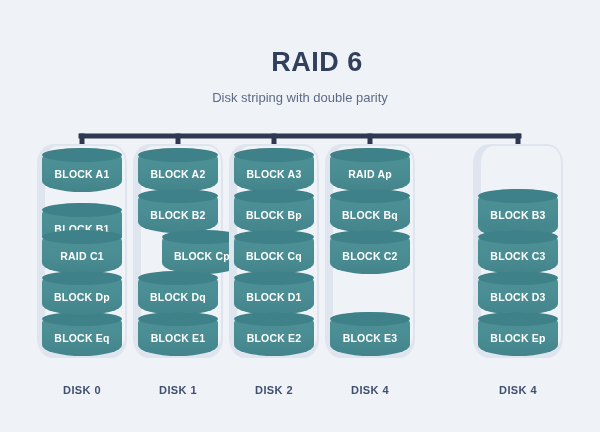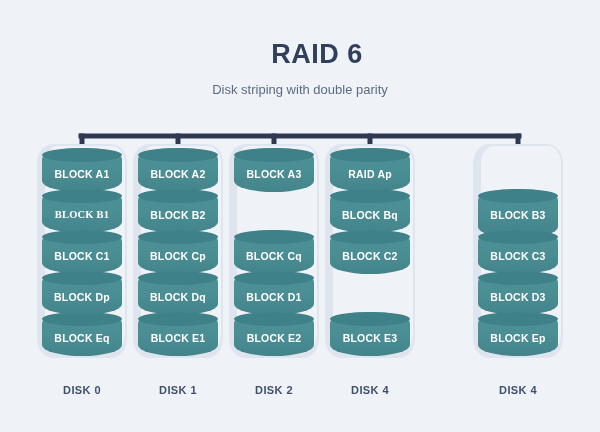--- a/index.html
+++ b/index.html
@@ -27,21 +27,21 @@
     left: 0;
     width: 600px;
     text-align: center;
   }
   .title {
     font-size: 27px;
     font-weight: bold;
     color: #30405c;
     letter-spacing: 0.5px;
     line-height: 32px;
-    margin: 0;
+    margin: 8px;
     padding-left: 34px;
   }
   .subtitle {
     font-size: 13px;
     font-weight: normal;
     color: #5c6b85;
     line-height: 22px;
     margin: 9px 0 0 0;
   }
 
@@ -176,29 +176,29 @@
     <div class="disk" style="left:34px;">
       <div class="disk-casing">
         <div class="disk-casing-inner"></div>
       </div>
       <div class="blocks">
         <div class="block" style="top:0px;">
           <div class="block-body"></div>
           <div class="block-top"></div>
           <div class="block-label">BLOCK A1</div>
         </div>
-        <div class="block" style="top:41px;font-family:Liberation Serif, serif;">
+        <div class="block" style="top:55px;">
           <div class="block-body"></div>
           <div class="block-top"></div>
           <div class="block-label">BLOCK B1</div>
         </div>
         <div class="block" style="top:82px;">
           <div class="block-body"></div>
           <div class="block-top"></div>
-          <div class="block-label">BLOCK C1</div>
+          <div class="block-label">RAID C1</div>
         </div>
         <div class="block" style="top:164px;">
           <div class="block-body"></div>
           <div class="block-top"></div>
           <div class="block-label">BLOCK Eq</div>
         </div>
         <div class="block" style="top:123px;">
           <div class="block-body"></div>
           <div class="block-top"></div>
           <div class="block-label">BLOCK Dp</div>
@@ -215,21 +215,21 @@
         <div class="block" style="top:0px;">
           <div class="block-body"></div>
           <div class="block-top"></div>
           <div class="block-label">BLOCK A2</div>
         </div>
         <div class="block" style="top:41px;">
           <div class="block-body"></div>
           <div class="block-top"></div>
           <div class="block-label">BLOCK B2</div>
         </div>
-        <div class="block" style="top:82px;">
+        <div class="block" style="top:82px;margin-left:24px;">
           <div class="block-body"></div>
           <div class="block-top"></div>
           <div class="block-label">BLOCK Cp</div>
         </div>
         <div class="block" style="top:123px;text-decoration:underline;">
           <div class="block-body"></div>
           <div class="block-top"></div>
           <div class="block-label">BLOCK Dq</div>
         </div>
         <div class="block" style="top:164px;">
@@ -243,20 +243,25 @@
 
     <div class="disk" style="left:226px;">
       <div class="disk-casing">
         <div class="disk-casing-inner"></div>
       </div>
       <div class="blocks">
         <div class="block" style="top:0px;">
           <div class="block-body"></div>
           <div class="block-top"></div>
           <div class="block-label">BLOCK A3</div>
+        </div>
+        <div class="block" style="top:41px;">
+          <div class="block-body"></div>
+          <div class="block-top"></div>
+          <div class="block-label">BLOCK Bp</div>
         </div>
         <div class="block" style="top:82px;">
           <div class="block-body"></div>
           <div class="block-top"></div>
           <div class="block-label">BLOCK Cq</div>
         </div>
         <div class="block" style="top:123px;">
           <div class="block-body"></div>
           <div class="block-top"></div>
           <div class="block-label">BLOCK D1</div>

